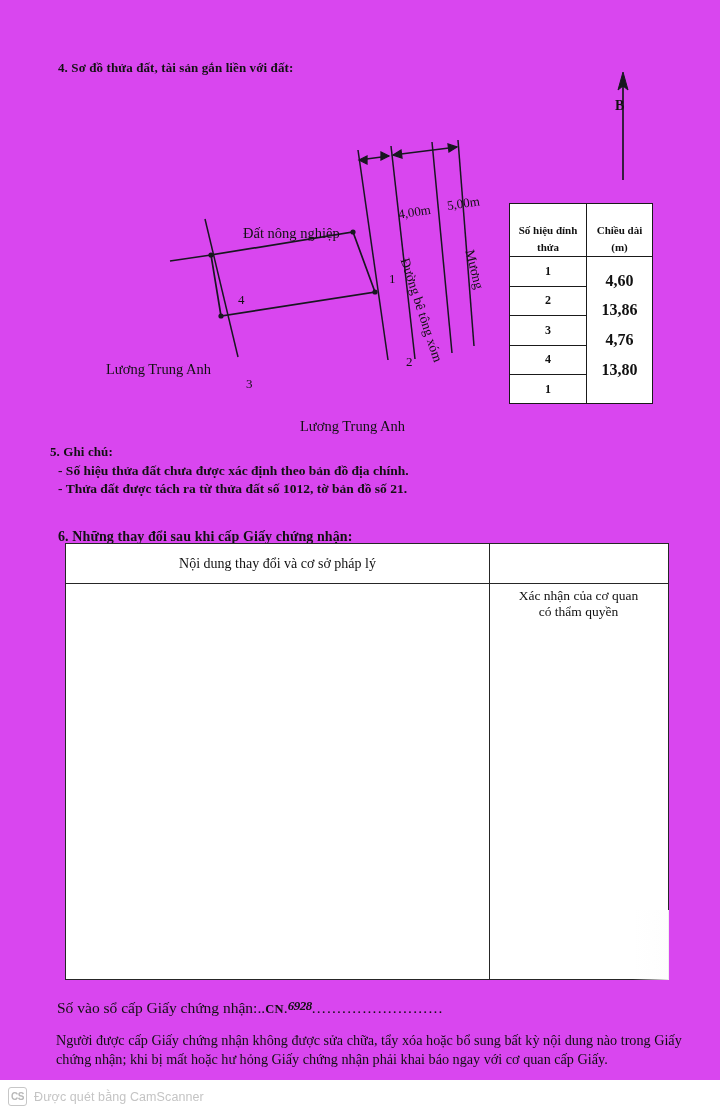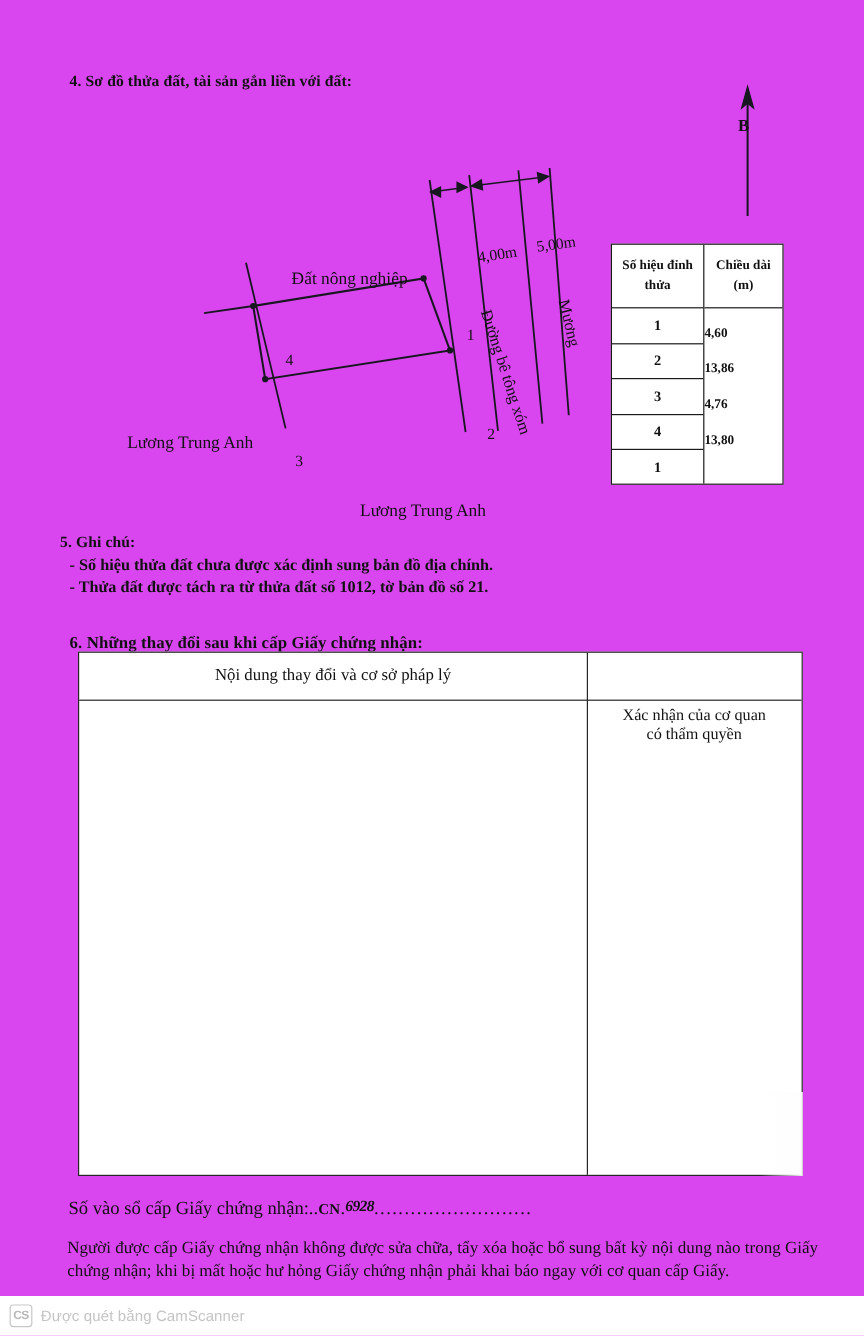--- a/index.html
+++ b/index.html
@@ -132,41 +132,42 @@
     position: absolute;
     left: 77px; right: 0; top: 0; bottom: 0;
   }
   .vt-head {
     height: 53px;
     border-bottom: 1.4px solid #1a1a1a;
     box-sizing: border-box;
     display: flex;
     flex-direction: column;
     align-items: center;
-    justify-content: center;
+    justify-content: flex-end;
     font-size: 11px;
     font-weight: bold;
     line-height: 1.55;
     text-align: center;
   }
   .vt-cell {
     height: 29.5px;
     border-bottom: 1.1px solid #1a1a1a;
     box-sizing: border-box;
     display: flex;
     align-items: center;
     justify-content: center;
     font-size: 12px;
     font-weight: bold;
   }
   .vt-cell.last { border-bottom: none; }
   .vt-len {
     position: absolute;
     left: 0; right: 0;
-    font-size: 11px;
+    text-align: center;
+    font-size: 16px;
     font-weight: bold;
   }
 
   
   #changes-table {
     position: absolute;
     left: 65px;
     top: 543px;
     width: 604px;
     height: 437px;
@@ -375,21 +376,21 @@
         <span>(m)</span>
       </div>
       <div class="vt-len" style="top:68px">4,60</div>
       <div class="vt-len" style="top:97px">13,86</div>
       <div class="vt-len" style="top:127px">4,76</div>
       <div class="vt-len" style="top:157px">13,80</div>
     </div>
   </div>
 
   <div class="sec-heading" id="heading-5">5. Ghi chú:</div>
-  <div class="note-line" id="note-1">- Số hiệu thửa đất chưa được xác định sung bản đồ địa chính.</div>
+  <div class="note-line" id="note-1">- Số hiệu thửa đất chưa được xác định theo bản đồ địa chính.</div>
   <div class="note-line" id="note-2">- Thửa đất được tách ra từ thửa đất số 1012, tờ bản đồ số 21.</div>
 
   <div class="sec-heading" id="heading-6">6. Những thay đổi sau khi cấp Giấy chứng nhận:</div>
 
   <div id="changes-table">
     <div class="ct-headrow">
       <div class="ct-head-left">Nội dung thay đổi và cơ sở pháp lý</div>
       <div class="ct-head-right">
         <span>Xác nhận của cơ quan</span>
         <span>có thẩm quyền</span>

